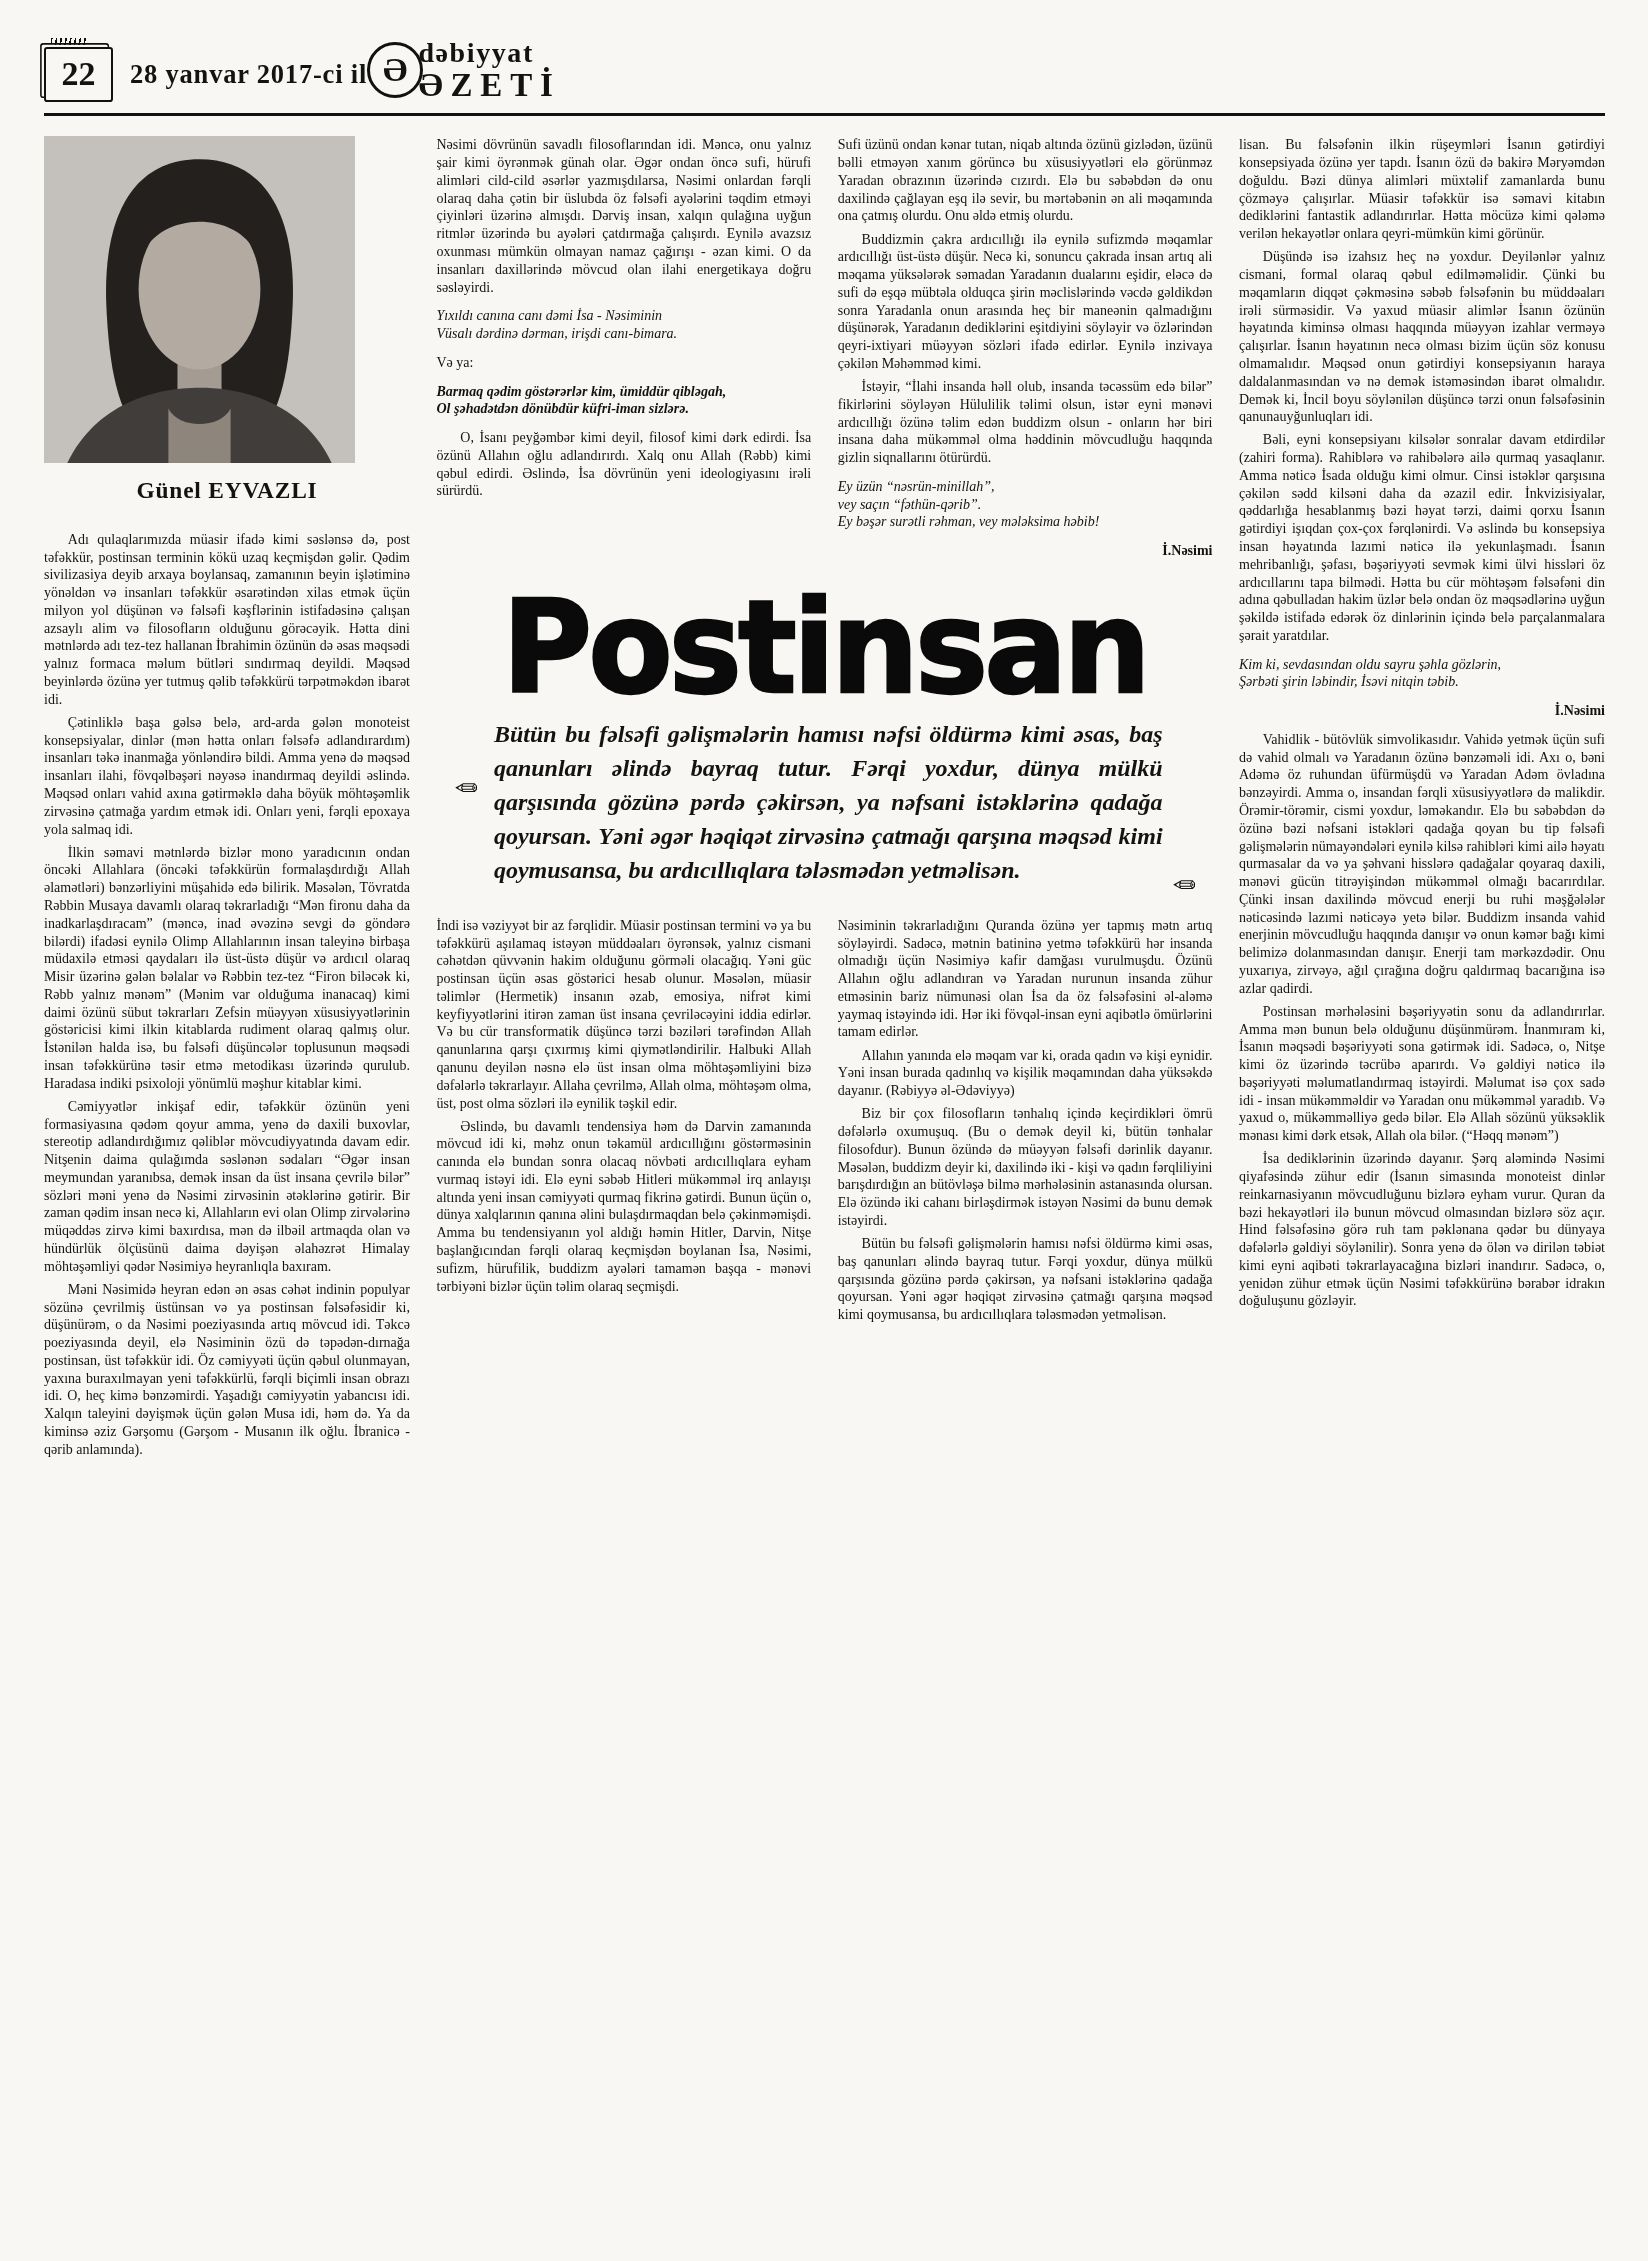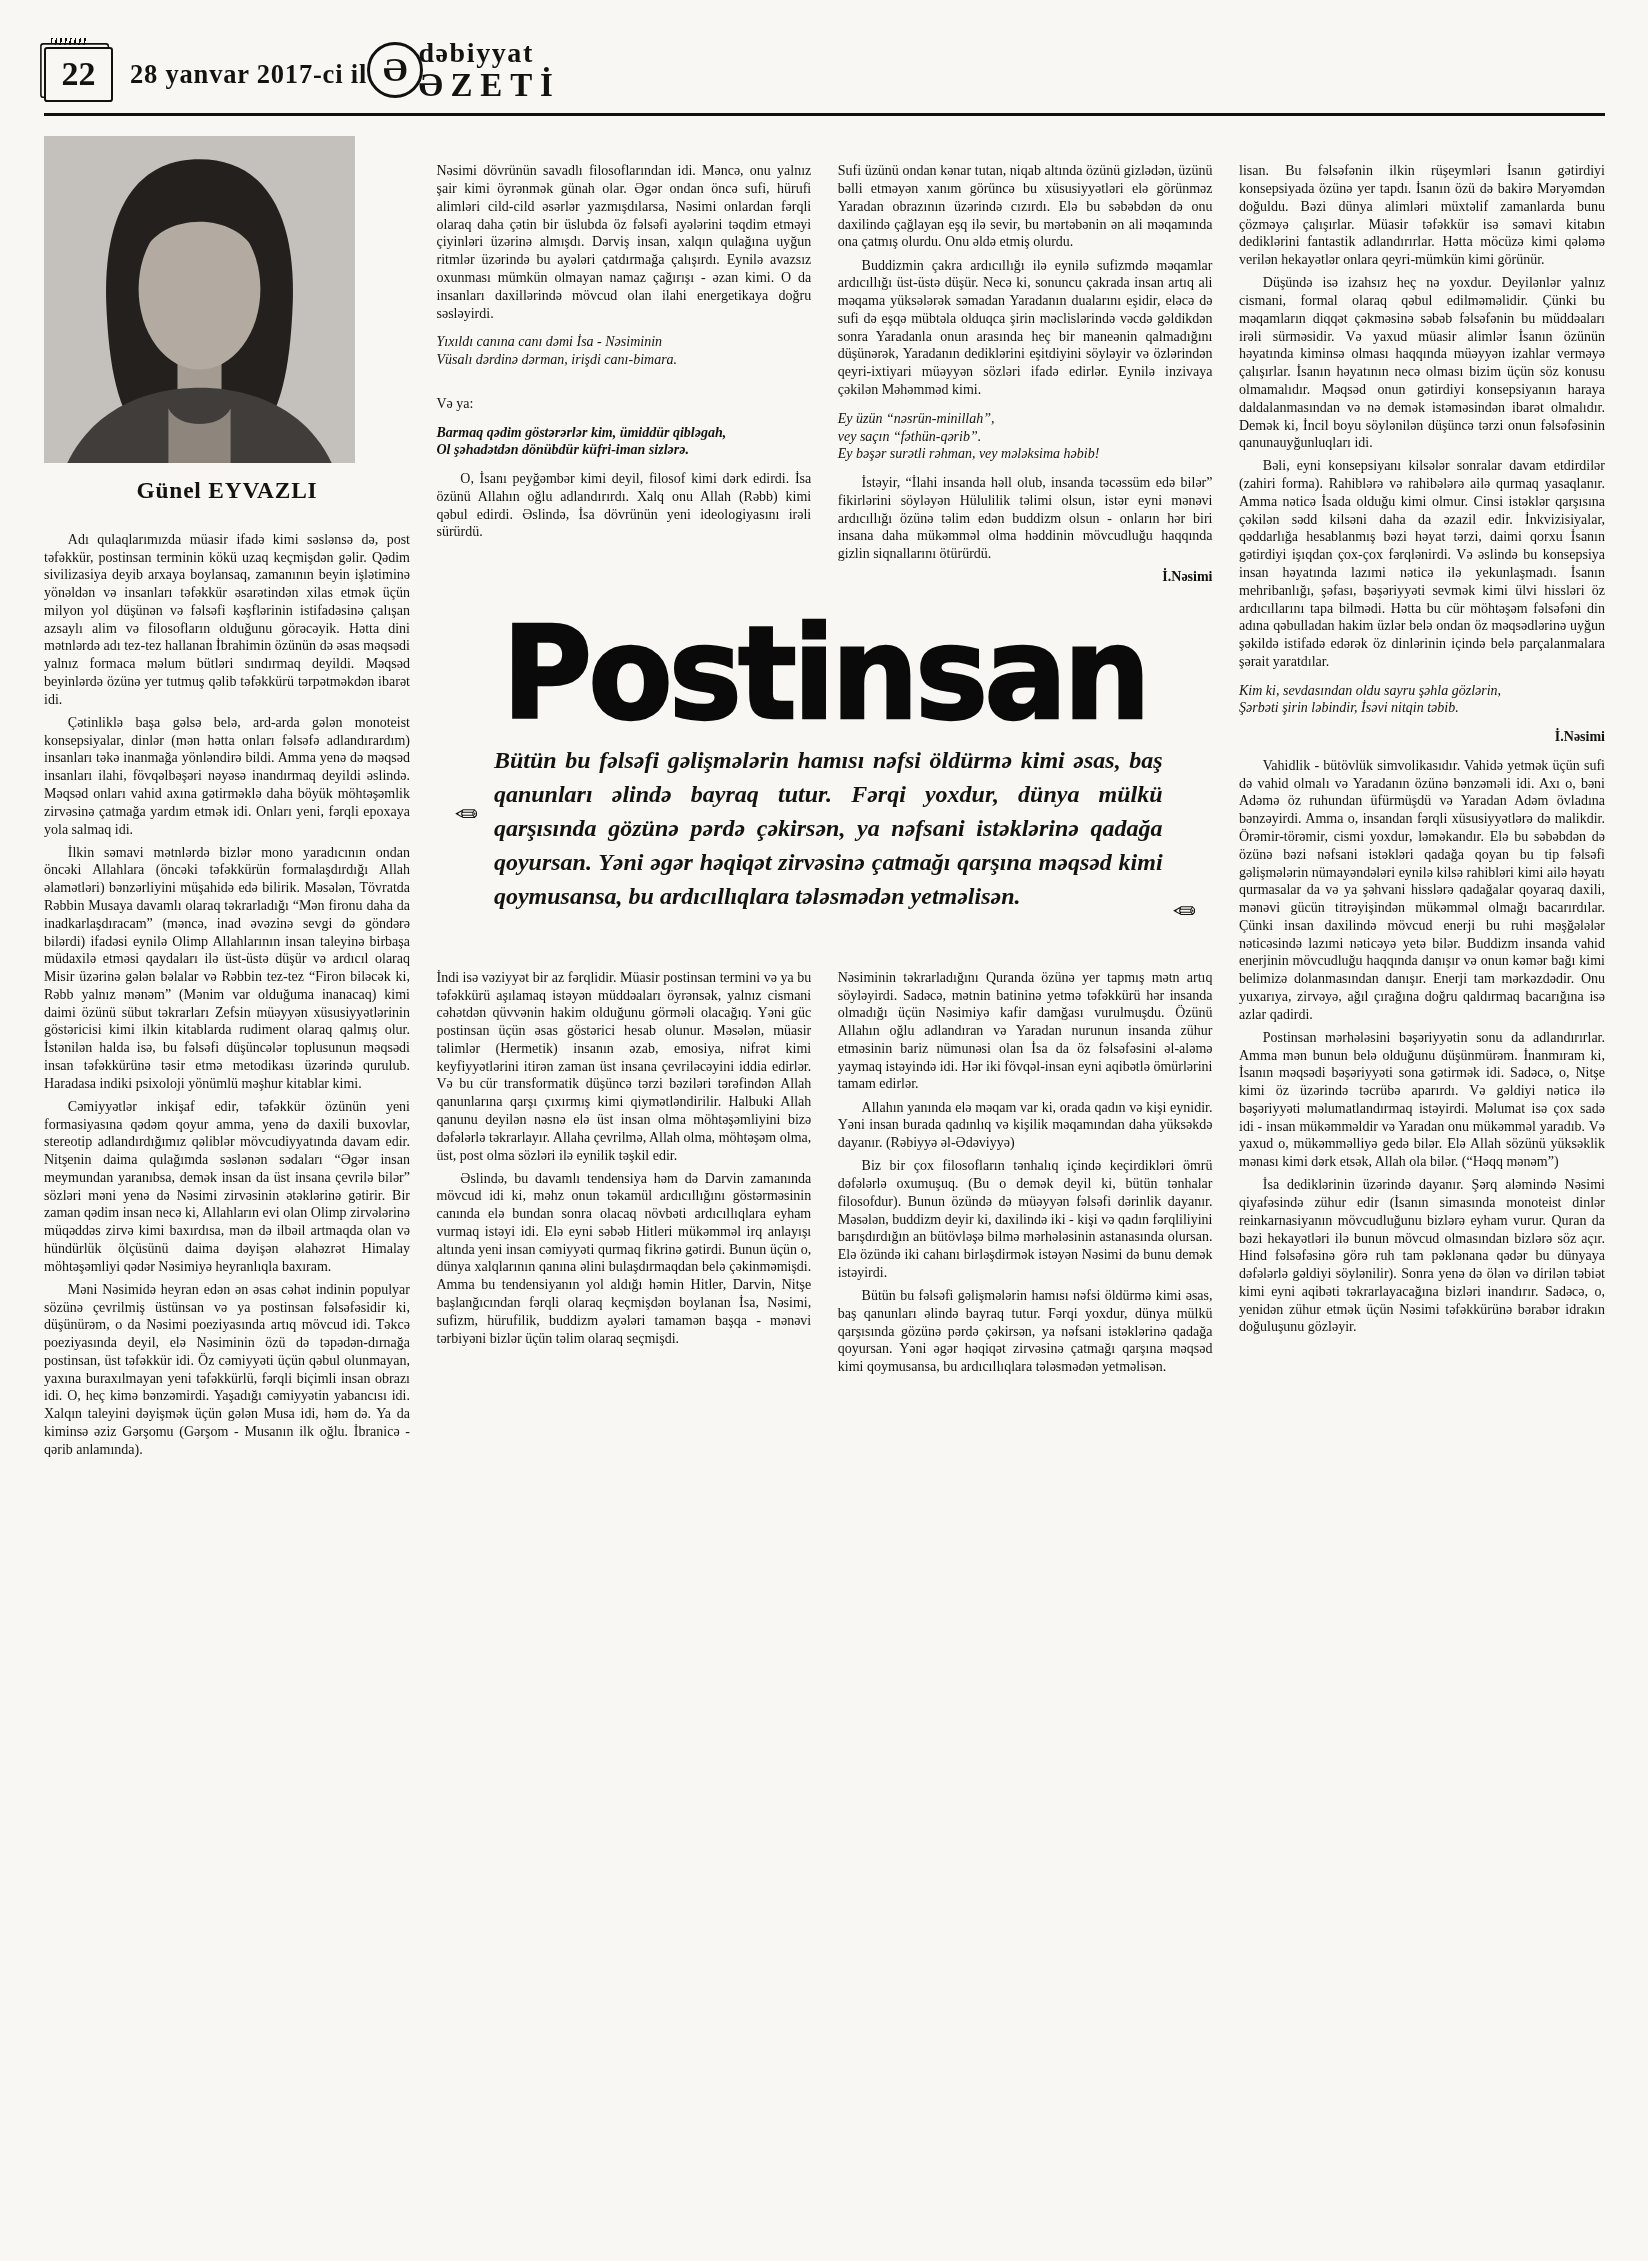--- a/index.html
+++ b/index.html
@@ -31,21 +31,21 @@
   }
   .logo-text{text-align:left;line-height:1;}
   .logo-line1{font-weight:bold;font-size:28px;letter-spacing:1.6px;}
   .logo-line2{font-weight:bold;font-size:33px;letter-spacing:7.8px;margin-top:1.6px;}
   .rule{height:3.9px;background:#111;margin:11px 0 20px;}
   
   .content{display:grid;grid-template-columns:366px 1fr 366px;column-gap:26.5px;align-items:start;}
   .col,.col-mid{min-height:2063px;}
   .para{font-size:14px;line-height:1.27;margin:0 0 5.4px;text-align:justify;}
   .para.normal{text-indent:1.7em;}
-  .para.noindent{text-indent:0;margin-top:26px;}
+  .para.noindent{text-indent:0;}
   .para.poem{font-style:italic;white-space:pre-line;text-indent:0;margin:11px 0;text-align:left;}
   .para.poem-bold{font-style:italic;font-weight:bold;white-space:pre-line;text-indent:0;margin:11px 0;text-align:left;}
   .para.sig{text-align:right;font-weight:bold;text-indent:0;margin:2px 0 11px;}
   
   .photo{margin:0 23.4px 14px 0;width:311px;height:327px;background:#cfcecb;overflow:hidden;}
   .photo svg{display:block;width:100%;height:100%;}
   .author{
     font-size:23.4px;font-weight:bold;text-align:center;margin:4.7px 0 26.5px;
     text-underline-offset:4.7px;letter-spacing:0.8px;
   }
@@ -131,24 +131,24 @@
             <p class="para poem">Yıxıldı canına canı dəmi İsa - Nəsiminin
 Vüsalı dərdinə dərman, irişdi canı-bimara.</p>
             <p class="para noindent">Və ya:</p>
             <p class="para poem-bold">Barmaq qədim göstərərlər kim, ümiddür qibləgah,
 Ol şəhadətdən dönübdür küfri-iman sizlərə.</p>
             <p class="para normal">O, İsanı peyğəmbər kimi deyil, filosof kimi dərk edirdi. İsa özünü Allahın oğlu adlandırırdı. Xalq onu Allah (Rəbb) kimi qəbul edirdi. Əslində, İsa dövrünün yeni ideologiyasını irəli sürürdü.</p>
           </div>
         <div class="paras">
             <p class="para noindent">Sufi üzünü ondan kənar tutan, niqab altında özünü gizlədən, üzünü bəlli etməyən xanım görüncə bu xüsusiyyətləri elə görünməz Yaradan obrazının üzərində cızırdı. Elə bu səbəbdən də onu daxilində çağlayan eşq ilə sevir, bu mərtəbənin ən ali məqamında ona çatmış olurdu. Onu əldə etmiş olurdu.</p>
             <p class="para normal">Buddizmin çakra ardıcıllığı ilə eynilə sufizmdə məqamlar ardıcıllığı üst-üstə düşür. Necə ki, sonuncu çakrada insan artıq ali məqama yüksələrək səmadan Yaradanın dualarını eşidir, eləcə də sufi də eşqə mübtəla olduqca şirin məclislərində vəcdə gəldikdən sonra Yaradanla onun arasında heç bir maneənin qalmadığını düşünərək, Yaradanın dediklərini eşitdiyini söyləyir və özlərindən qeyri-ixtiyari müəyyən sözləri ifadə edirlər. Eynilə inzivaya çəkilən Məhəmməd kimi.</p>
+            <p class="para normal">İstəyir, “İlahi insanda həll olub, insanda təcəssüm edə bilər” fikirlərini söyləyən Hülulilik təlimi olsun, istər eyni mənəvi ardıcıllığı özünə təlim edən buddizm olsun - onların hər biri insana daha mükəmməl olma həddinin mövcudluğu haqqında gizlin siqnallarını ötürürdü.</p>
             <p class="para poem">Ey üzün “nəsrün-minillah”,
 vey saçın “fəthün-qərib”.
 Ey bəşər surətli rəhman, vey mələksima həbib!</p>
-            <p class="para normal">İstəyir, “İlahi insanda həll olub, insanda təcəssüm edə bilər” fikirlərini söyləyən Hülulilik təlimi olsun, istər eyni mənəvi ardıcıllığı özünə təlim edən buddizm olsun - onların hər biri insana daha mükəmməl olma həddinin mövcudluğu haqqında gizlin siqnallarını ötürürdü.</p>
             <p class="para sig">İ.Nəsimi</p>
           </div>
       </div>
 
       <h1 class="headline">Postinsan</h1>
 
       <div class="pullquote">
         <span class="fl fl-left">✎</span>
         <p>Bütün bu fəlsəfi gəlişmələrin hamısı nəfsi öldürmə kimi əsas, baş qanunları əlində bayraq tutur. Fərqi yoxdur, dünya mülkü qarşısında gözünə pərdə çəkirsən, ya nəfsani istəklərinə qadağa qoyursan. Yəni əgər həqiqət zirvəsinə çatmağı qarşına məqsəd kimi qoymusansa, bu ardıcıllıqlara tələsmədən yetməlisən.</p>
         <span class="fl fl-right">✎</span>

